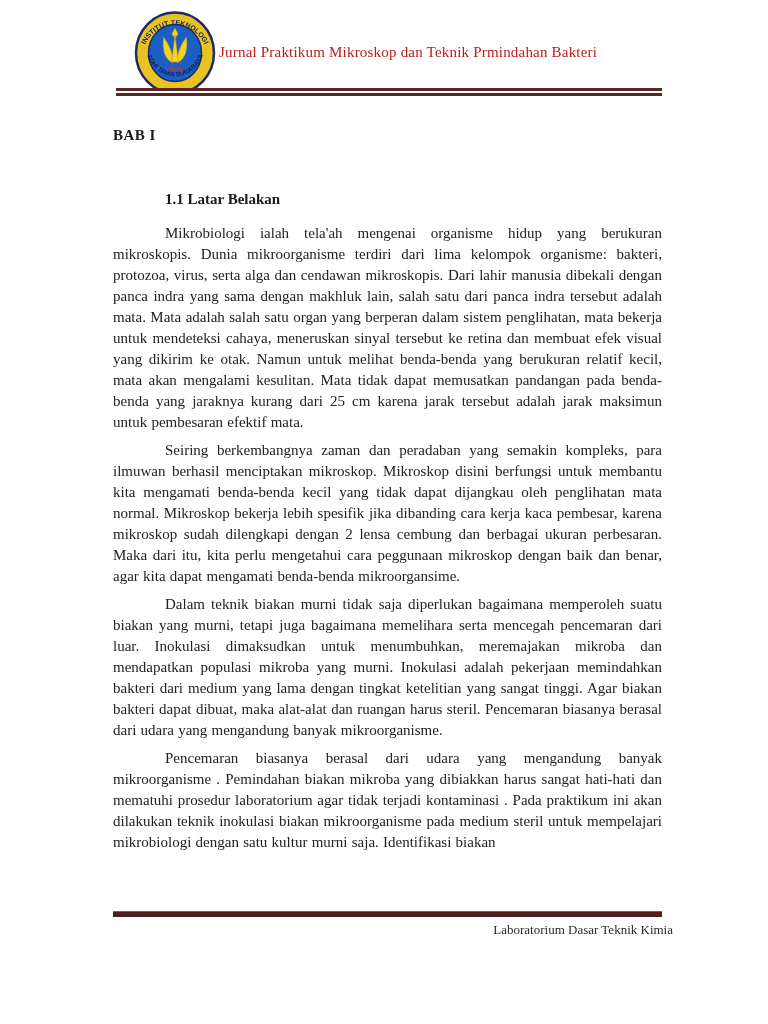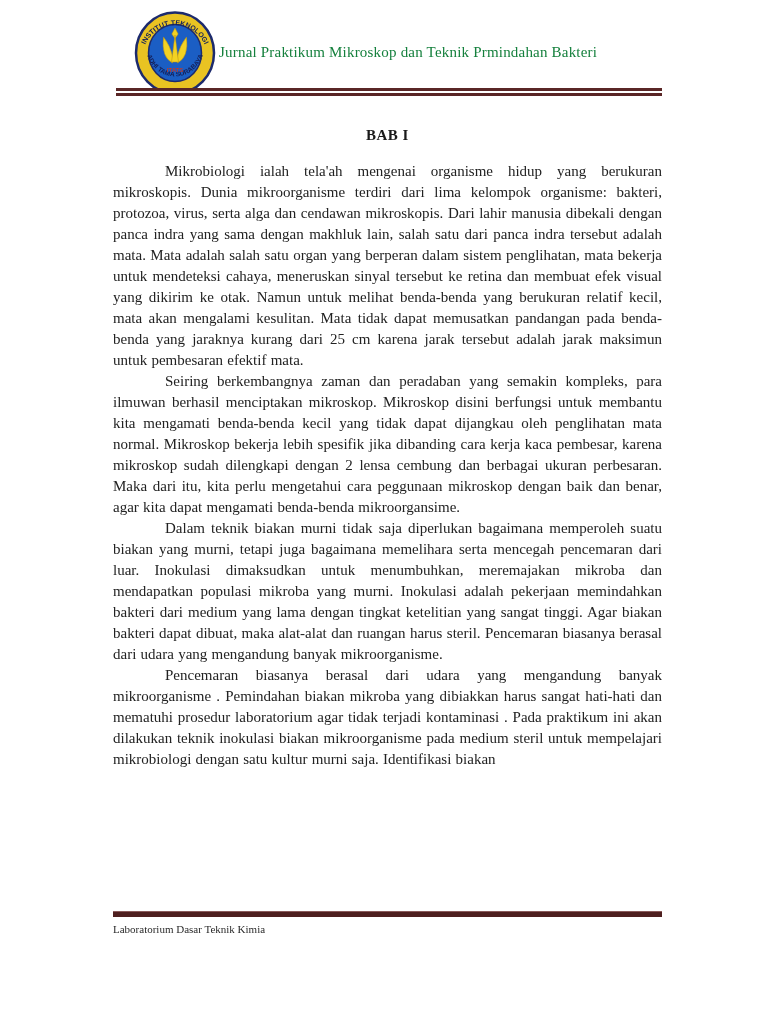--- a/index.html
+++ b/index.html
@@ -10,54 +10,54 @@
     color: #1c1c1c;
     position: relative;
     overflow: hidden;
   }
   .page { position: absolute; inset: 0; background: #ffffff; }
 
   
   .header-logo { position: absolute; left: 134px; top: 11px; width: 82px; height: 84px; }
   .header-title {
     position: absolute; left: 219px; top: 44px;
-    font-size: 15px; color: #15803d; letter-spacing: 0.2px; white-space: nowrap;
+    font-size: 15px; color: #b91c1c; letter-spacing: 0.2px; white-space: nowrap;
   }
   .header-rule {
     position: absolute; left: 116px; top: 88px; width: 546px; height: 8px;
     border-top: 3px solid #5a2626; border-bottom: 3px solid #5a2626;
     background: #ffffff;
   }
 
   
   .content { position: absolute; left: 113px; top: 127px; width: 549px; }
   .chapter-title, .chapter-subtitle {
-    text-align: center; font-weight: bold; font-size: 15px;
+    text-align: left; font-weight: bold; font-size: 15px;
     letter-spacing: 0.5px; color: #1a1a1a;
   }
   .chapter-title { margin-bottom: 17px; }
   .section-heading {
     font-weight: bold; font-size: 15px; color: #1a1a1a;
     margin-top: 47px; padding-left: 52px; margin-bottom: 15px;
   }
   .body-text p {
     font-size: 15px; line-height: 21px; text-align: justify;
-    text-indent: 52px; color: #222222; 
+    text-indent: 52px; color: #222222; margin-top: 7px;
     word-spacing: 0.5px;
   }
   .body-text p:first-child { margin-top: 0; }
 
   
   .footer-rule {
     position: absolute; left: 113px; top: 911px; width: 549px; height: 6px;
     background: linear-gradient(to bottom, #8a5b5b 0, #8a5b5b 1.5px, #4e1f1f 1.5px, #4e1f1f 100%);
   }
   .footer-text {
-    position: absolute; left: 113px; top: 920px; width: 549px;
-    font-size: 11px; line-height: 19px; color: #2a2a2a;
+    position: absolute; left: 124px; top: 920px; width: 549px;
+    font-size: 13px; line-height: 19px; color: #2a2a2a; text-align: right;
   }
   .footer-line2 { position: relative; }
   .footer-page-number { position: absolute; left: 314px; top: 0; }
 </style>
 </head>
 <body>
 
 <div class="page">
 
   <div class="header-logo">
@@ -81,20 +81,21 @@
       </g>
       <text x="41" y="60.5" font-size="6" font-weight="bold" fill="#c03a28" text-anchor="middle" font-family="Liberation Sans, sans-serif">ITATS</text>
     </svg>
   </div>
 
   <div class="header-title">Jurnal Praktikum Mikroskop dan Teknik Prmindahan Bakteri</div>
   <div class="header-rule"></div>
 
   <div class="content">
     <div class="chapter-title">BAB I</div>
+    <div class="section-heading">1.1 Latar Belakan</div>
     <div class="body-text">
       <p>Mikrobiologi ialah tela'ah mengenai organisme hidup yang berukuran mikroskopis. Dunia mikroorganisme terdiri dari lima kelompok organisme: bakteri, protozoa, virus, serta alga dan cendawan mikroskopis. Dari lahir manusia dibekali dengan panca indra yang sama dengan makhluk lain, salah satu dari panca indra tersebut adalah mata. Mata adalah salah satu organ yang berperan dalam sistem penglihatan, mata bekerja untuk mendeteksi cahaya, meneruskan sinyal tersebut ke retina dan membuat efek visual yang dikirim ke otak. Namun untuk melihat benda-benda yang berukuran relatif kecil, mata akan mengalami kesulitan. Mata tidak dapat memusatkan pandangan pada benda-benda yang jaraknya kurang dari 25 cm karena jarak tersebut adalah jarak maksimun untuk pembesaran efektif mata.</p>
       <p>Seiring berkembangnya zaman dan peradaban yang semakin kompleks, para ilmuwan berhasil menciptakan mikroskop. Mikroskop disini berfungsi untuk membantu kita mengamati benda-benda kecil yang tidak dapat dijangkau oleh penglihatan mata normal. Mikroskop bekerja lebih spesifik jika dibanding cara kerja kaca pembesar, karena mikroskop sudah dilengkapi dengan 2 lensa cembung dan berbagai ukuran perbesaran. Maka dari itu, kita perlu mengetahui cara peggunaan mikroskop dengan baik dan benar, agar kita dapat mengamati benda-benda mikroorgansime.</p>
       <p>Dalam teknik biakan murni tidak saja diperlukan bagaimana memperoleh suatu biakan yang murni, tetapi juga bagaimana memelihara serta mencegah pencemaran dari luar. Inokulasi dimaksudkan untuk menumbuhkan, meremajakan mikroba dan mendapatkan populasi mikroba yang murni. Inokulasi adalah pekerjaan memindahkan bakteri dari medium yang lama dengan tingkat ketelitian yang sangat tinggi. Agar biakan bakteri dapat dibuat, maka alat-alat dan ruangan harus steril. Pencemaran biasanya berasal dari udara yang mengandung banyak mikroorganisme.</p>
       <p>Pencemaran biasanya berasal dari udara yang mengandung banyak mikroorganisme . Pemindahan biakan mikroba yang dibiakkan harus sangat hati-hati dan mematuhi prosedur laboratorium agar tidak terjadi kontaminasi . Pada praktikum ini akan dilakukan teknik inokulasi biakan mikroorganisme pada medium steril untuk mempelajari mikrobiologi dengan satu kultur murni saja. Identifikasi biakan</p>
     </div>
   </div>
 
   <div class="footer-rule"></div>
   <div class="footer-text">

